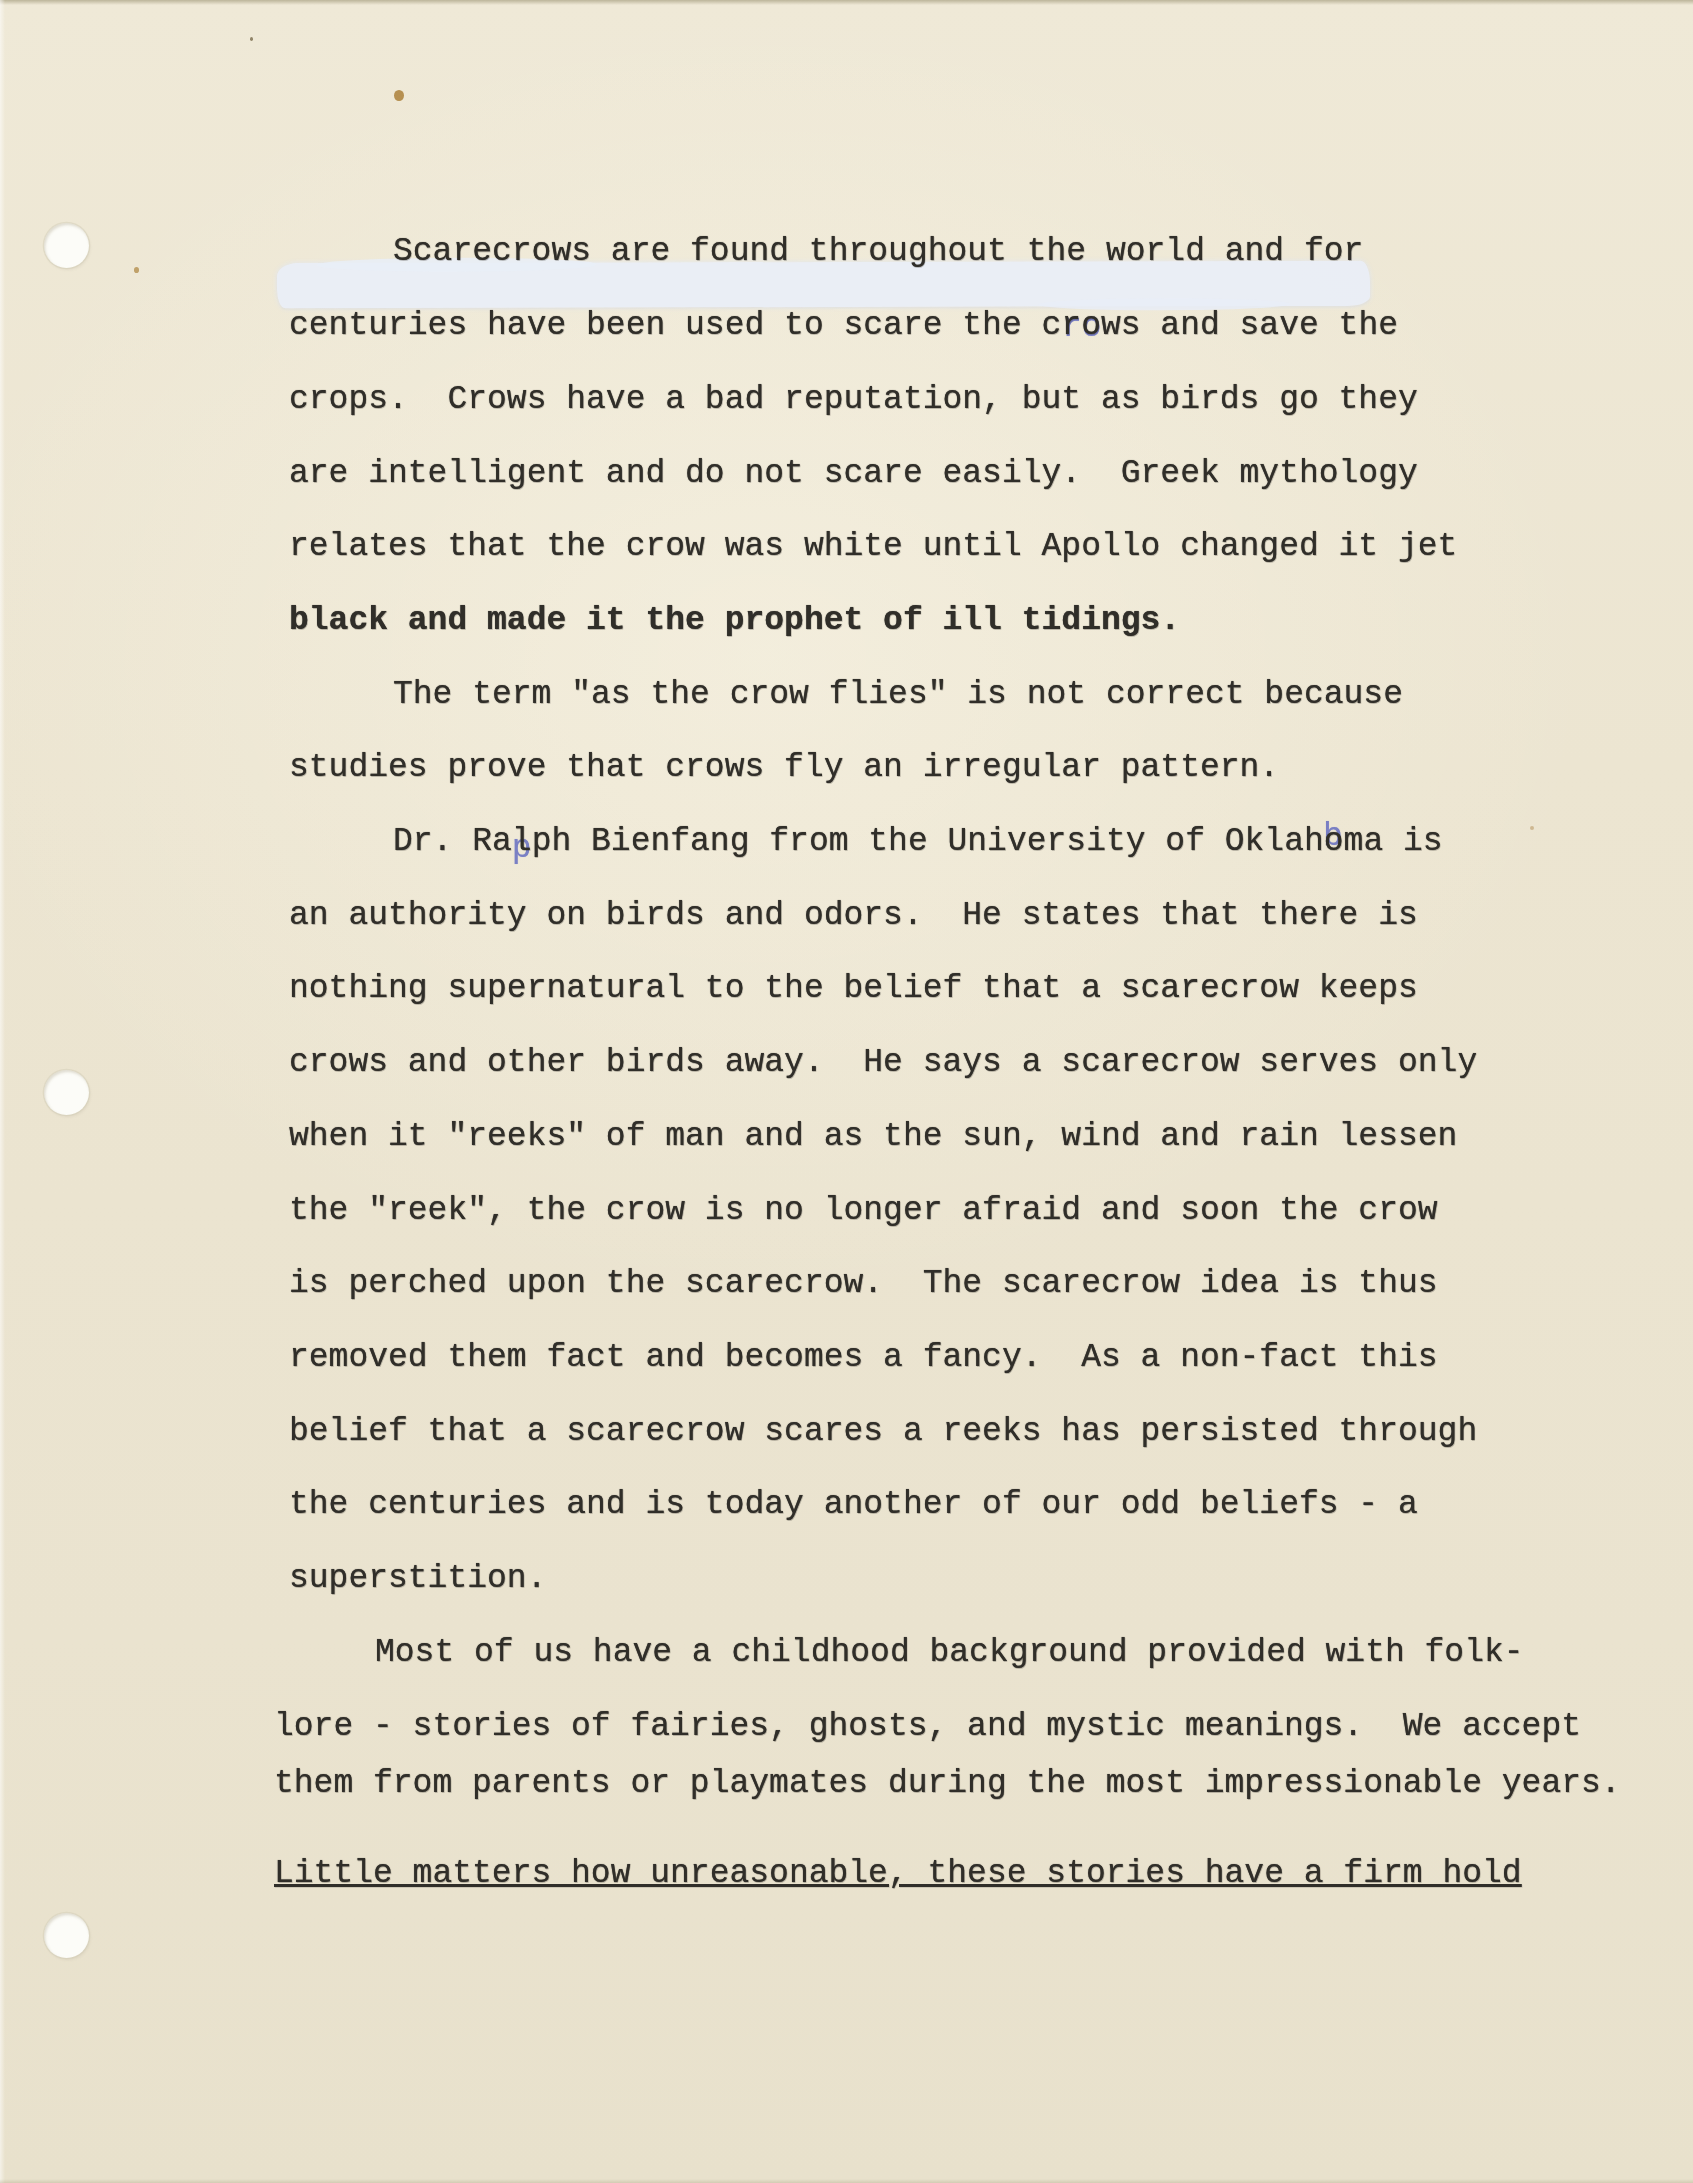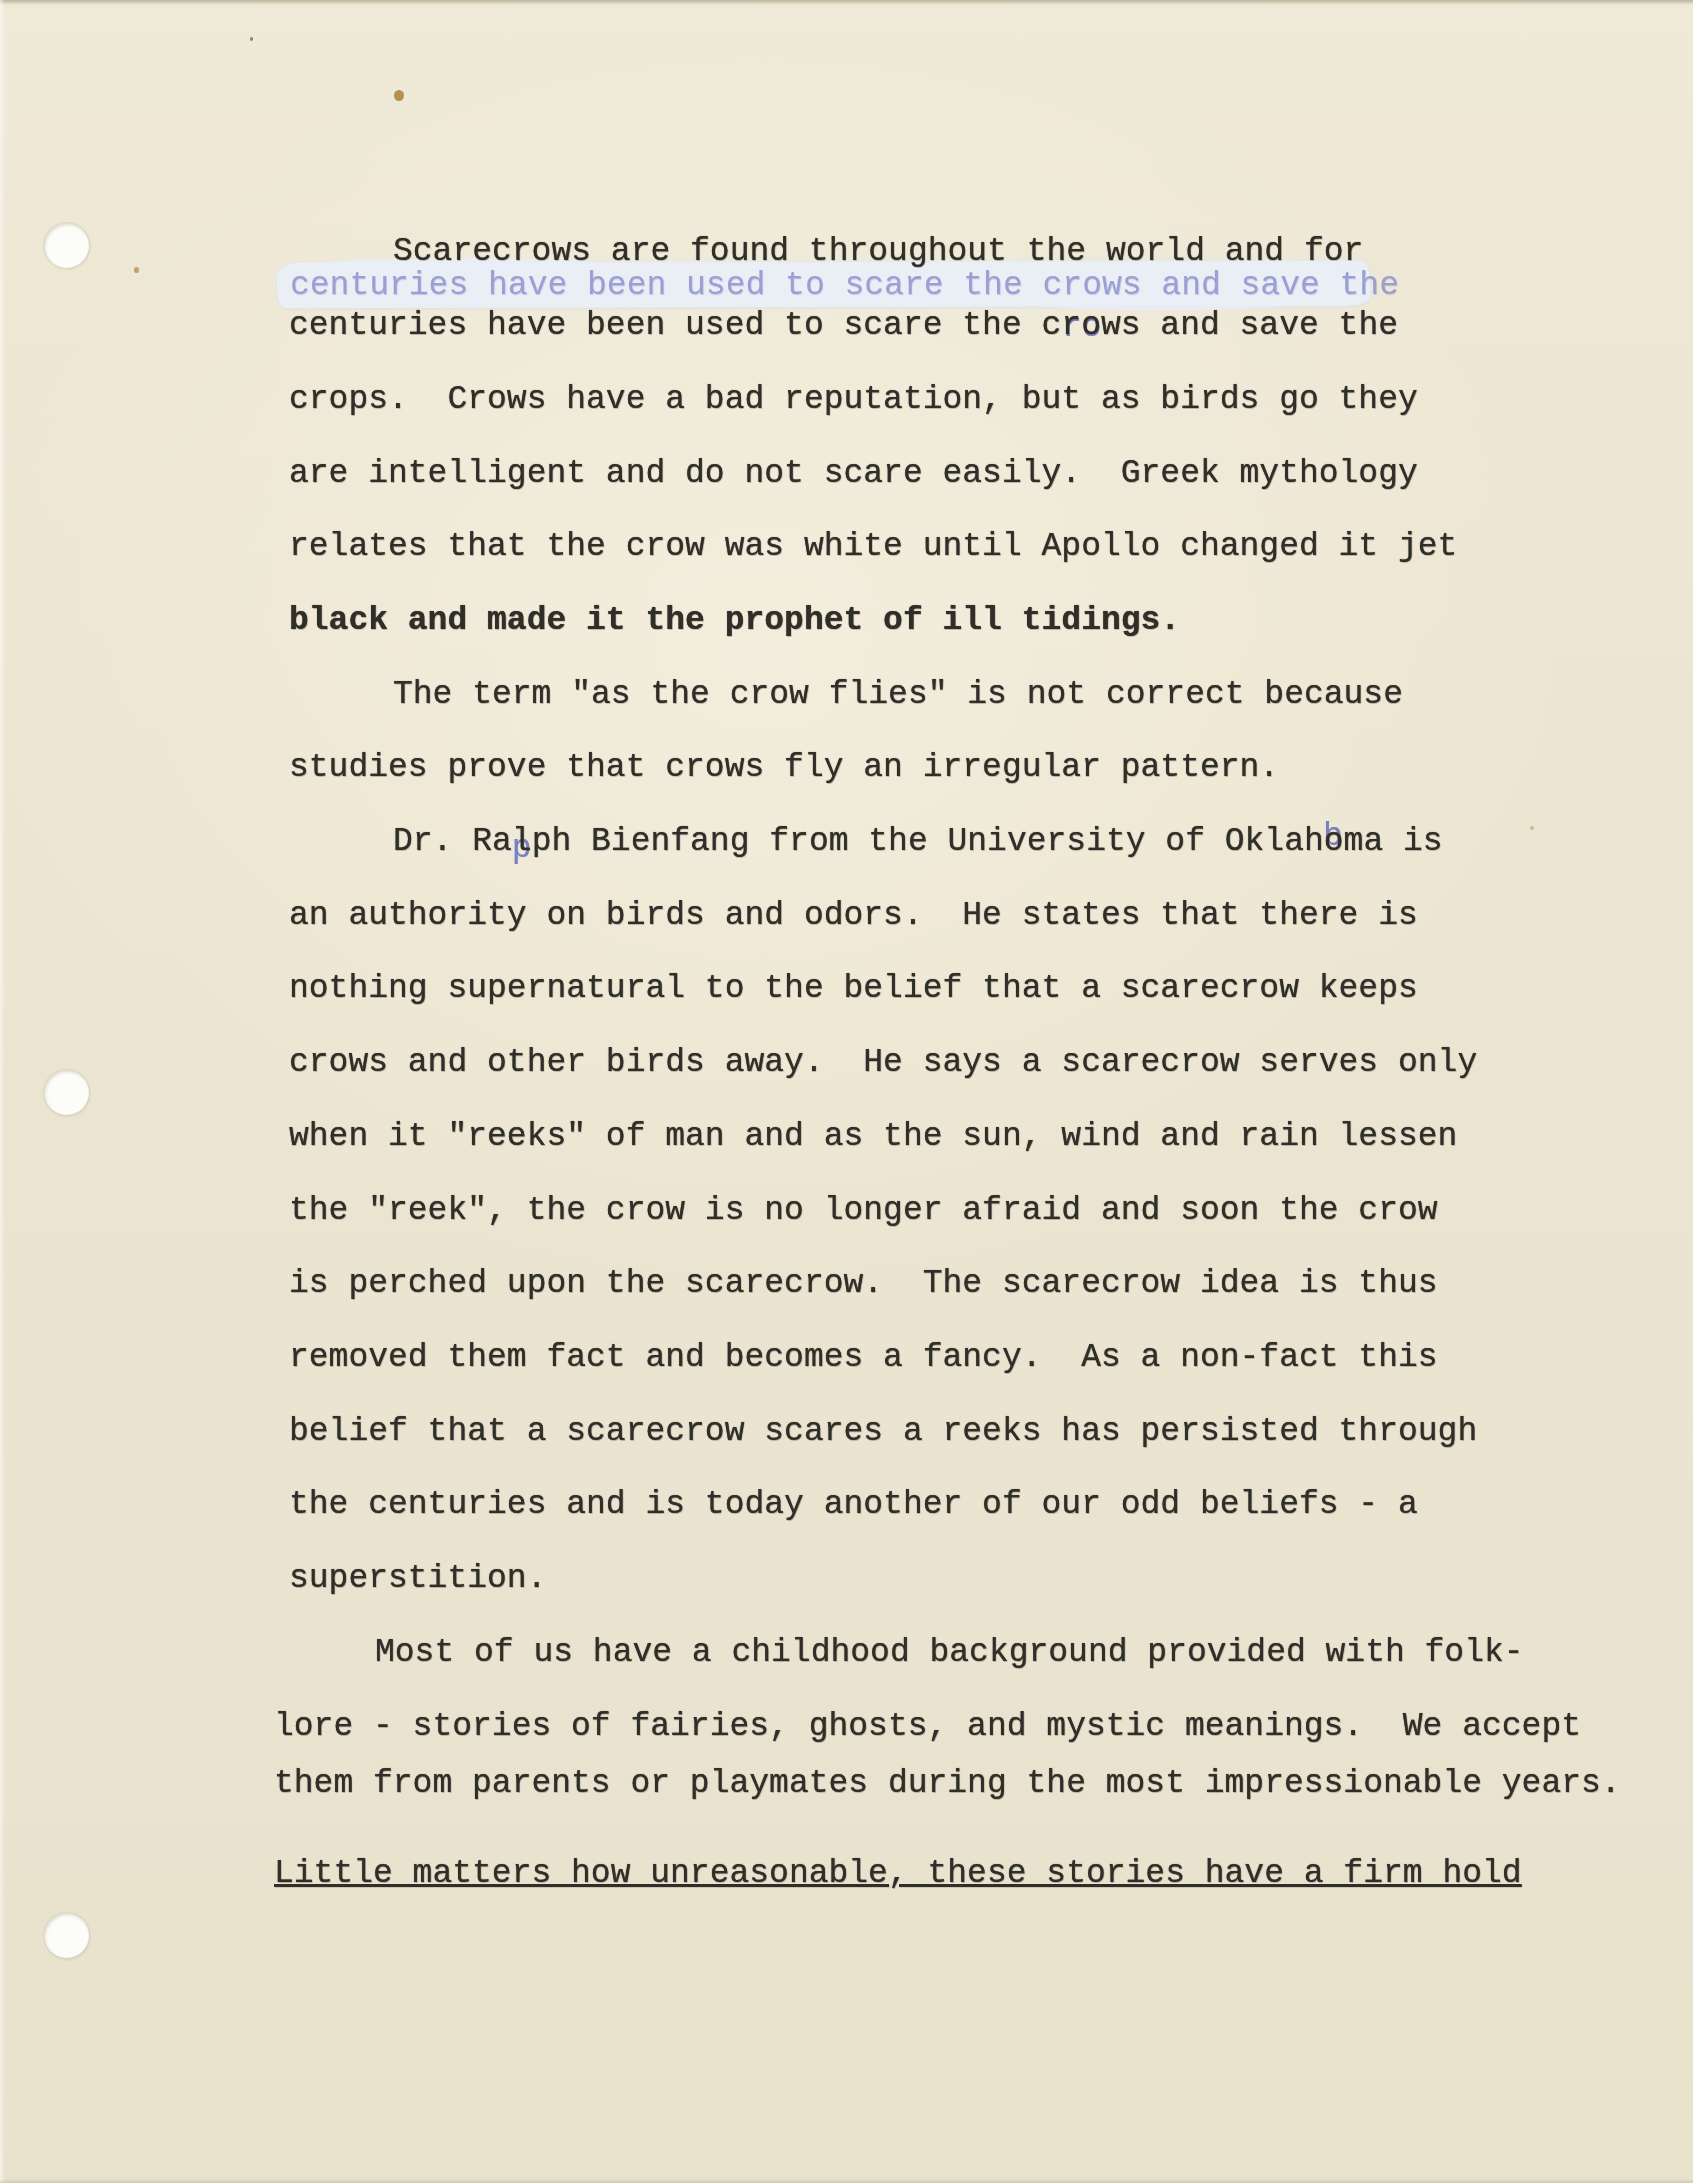--- a/index.html
+++ b/index.html
@@ -69,21 +69,20 @@
   <div class="hole hole1"></div>
   <div class="hole hole2"></div>
   <div class="hole hole3"></div>
 
   <div class="speck speck1"></div>
   <div class="speck speck2"></div>
   <div class="speck speck3"></div>
   <div class="speck speck4"></div>
 
   <div class="tape"></div>
-  <div class="ghost-text">centuries have been used to scare the crows and save the</div>
 
 
   <div>
       <div class="type line indent" style="top: 232px;">Scarecrows are found throughout the world and for</div>
       <div class="type line" style="top: 306px;">centuries have been used to scare the c<span class="ovr"><span class="under" style="transform: translate(0.7px, 2px);">ro</span><span class="top">ro</span></span>ws and save the</div>
       <div class="type line" style="top: 380px;">crops.  Crows have a bad reputation, but as birds go they</div>
       <div class="type line" style="top: 454px;">are intelligent and do not scare easily.  Greek mythology</div>
       <div class="type line" style="top: 527px;">relates that the crow was white until Apollo changed it jet</div>
       <div class="type line" style="top: 601px; font-weight: bold;">black and made it the prophet of ill tidings.</div>
       <div class="type line indent" style="top: 675px;">The term "as the crow flies" is not correct because</div>

